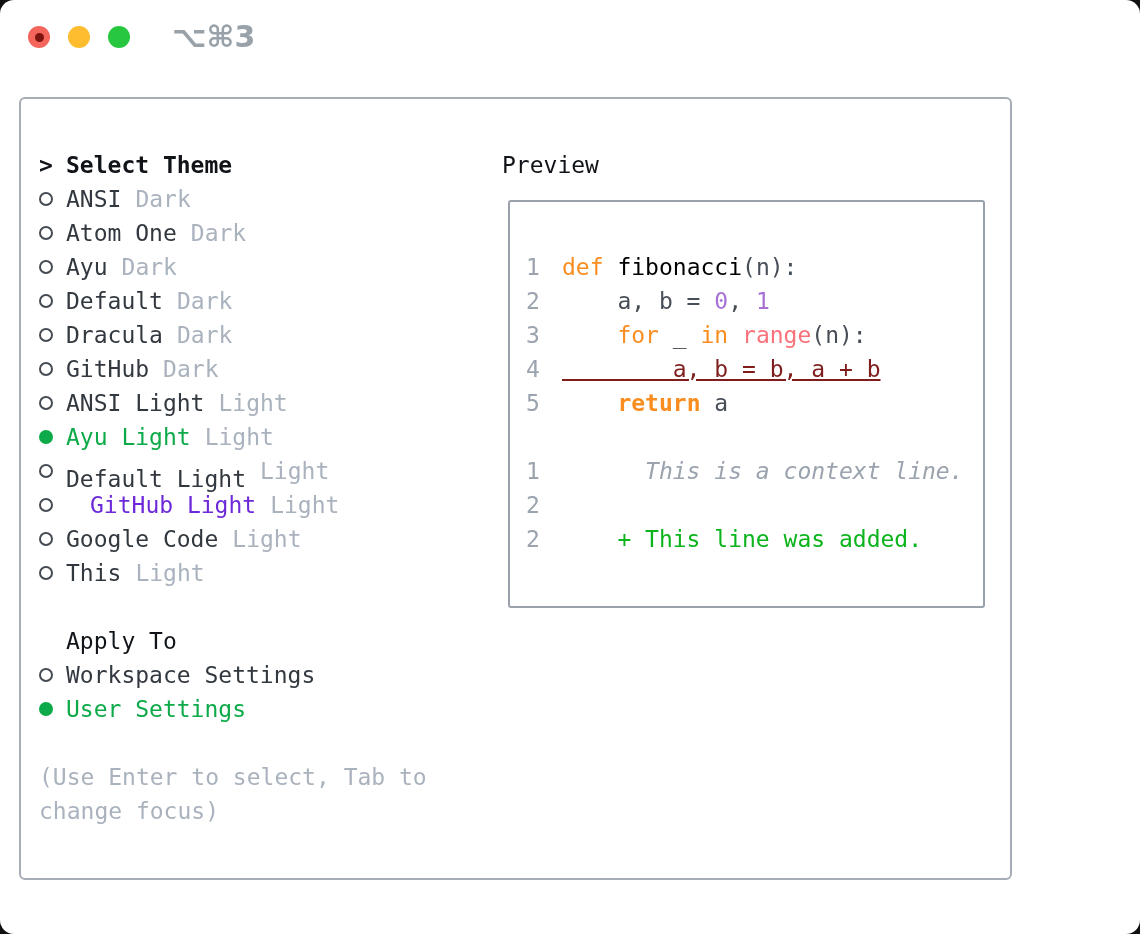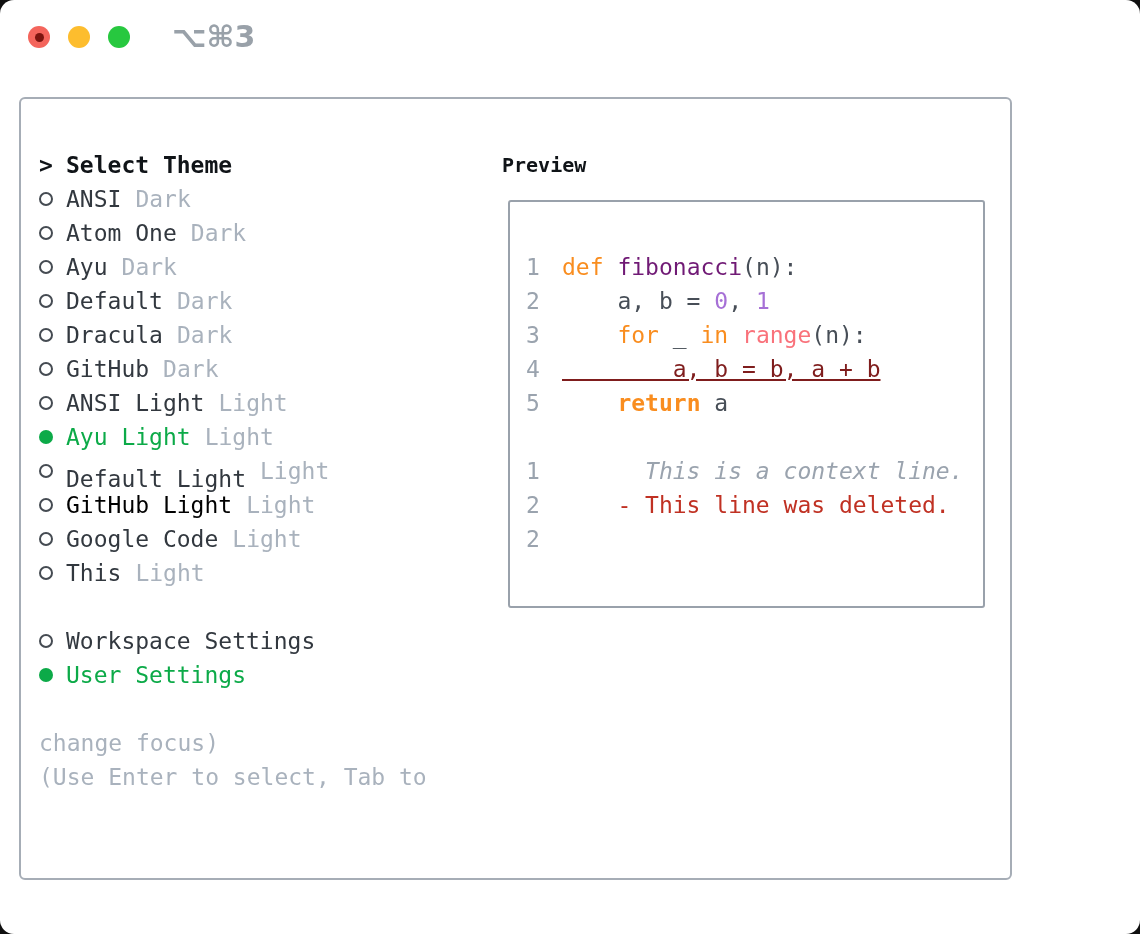--- a/index.html
+++ b/index.html
@@ -24,21 +24,21 @@
   .row{height:34px;display:flex;align-items:center;white-space:pre;}
   .spacer{height:34px;}
   .bullet{width:27px;flex:none;display:flex;align-items:center;}
   .circle{width:14px;height:14px;border:2px solid #454b52;border-radius:50%;box-sizing:border-box;}
   .circle.filled{border:none;}
   .prefix{font-weight:bold;font-size:23px;}
   .hdr-label{font-weight:bold;}
   .variant{margin-left:14px;}
   
   .preview-title{position:absolute;left:481px;top:49px;height:34px;display:flex;
-    align-items:center;font-weight:bold;font-size:20px;}
+    align-items:center;font-weight:normal;font-size:23px;}
   .preview-box{position:absolute;left:487px;top:101px;width:477px;height:408px;
     border:2px solid #99a1ab;border-radius:3px;box-sizing:border-box;
     padding:48px 0 0 16px;overflow:hidden;}
   .code-line{height:34px;display:flex;align-items:center;font-size:23px;white-space:pre;}
   .lineno{width:28px;flex:none;}
   .codetext{margin-left:8px;white-space:pre;}
 </style>
 </head>
 <body>
 
@@ -111,69 +111,73 @@
   </div>
 
   <div class="row">
     <span class="bullet"><span class="circle" style="border-color: rgb(69, 75, 82);"></span></span>
     <span class="opt-label" style="color: rgb(50, 56, 63); margin-top: 15px;">Default Light</span>
     <span class="variant" style="color: rgb(169, 178, 189);">Light</span>
   </div>
 
   <div class="row">
     <span class="bullet"><span class="circle" style="border-color: rgb(69, 75, 82);"></span></span>
-    <span class="opt-label" style="color: #000000;">GitHub Light</span>
+    <span class="opt-label" style="color: #6d28d9; margin-left: 24px;">GitHub Light</span>
     <span class="variant" style="color: rgb(169, 178, 189);">Light</span>
   </div>
 
   <div class="row">
     <span class="bullet"><span class="circle" style="border-color: rgb(69, 75, 82);"></span></span>
     <span class="opt-label" style="color: rgb(50, 56, 63);">Google Code</span>
     <span class="variant" style="color: rgb(169, 178, 189);">Light</span>
   </div>
 
   <div class="row">
     <span class="bullet"><span class="circle" style="border-color: rgb(69, 75, 82);"></span></span>
     <span class="opt-label" style="color: rgb(50, 56, 63);">This</span>
     <span class="variant" style="color: rgb(169, 178, 189);">Light</span>
   </div>
 </div>
 
       <div class="spacer"></div>
 
+      <div class="row">
+        <span class="bullet"></span>
+        <span style="color: rgb(16, 20, 24);">Apply To</span>
+      </div>
 
       <div id="apply-list">
   <div class="row">
     <span class="bullet"><span class="circle" style="border-color: rgb(69, 75, 82);"></span></span>
     <span class="opt-label" style="color: rgb(50, 56, 63);">Workspace Settings</span>
   </div>
 
   <div class="row">
     <span class="bullet"><span class="circle filled" style="background: rgb(12, 170, 72);"></span></span>
     <span class="opt-label" style="color: rgb(12, 170, 72);">User Settings</span>
   </div>
 </div>
 
       <div class="spacer"></div>
 
       <div class="row">
+        <span style="color: rgb(169, 178, 189);">(Use Enter to select, Tab to</span>
+      </div>
+      <div class="row">
         <span style="color: rgb(169, 178, 189);">change focus)</span>
-      </div>
-      <div class="row">
-        <span style="color: rgb(169, 178, 189);">(Use Enter to select, Tab to</span>
       </div>
     </div>
 
     <div class="preview-title" style="color: rgb(16, 20, 24);">Preview</div>
 
     <div class="preview-box">
       <div id="code-lines">
   <div class="code-line">
     <span class="lineno" style="color: rgb(154, 163, 174);">1</span>
-    <span class="codetext"><span style="color: rgb(249, 141, 31);">def</span><span style="color: rgb(71, 78, 87);"> </span><span style="color: #701a75;">fibonacci</span><span style="color: rgb(71, 78, 87);">(n):</span></span>
+    <span class="codetext"><span style="color: rgb(249, 141, 31);">def</span><span style="color: rgb(71, 78, 87);"> </span><span style="color: #000000;">fibonacci</span><span style="color: rgb(71, 78, 87);">(n):</span></span>
   </div>
 
   <div class="code-line">
     <span class="lineno" style="color: rgb(154, 163, 174);">2</span>
     <span class="codetext"><span style="color: rgb(71, 78, 87);">    a, b = </span><span style="color: rgb(166, 112, 214);">0</span><span style="color: rgb(71, 78, 87);">, </span><span style="color: rgb(166, 112, 214);">1</span></span>
   </div>
 
   <div class="code-line">
     <span class="lineno" style="color: rgb(154, 163, 174);">3</span>
     <span class="codetext"><span style="color: rgb(71, 78, 87);">    </span><span style="color: rgb(249, 141, 31);">for</span><span style="color: rgb(71, 78, 87);"> _ </span><span style="color: rgb(249, 141, 31);">in</span><span style="color: rgb(71, 78, 87);"> </span><span style="color: rgb(249, 114, 123);">range</span><span style="color: rgb(71, 78, 87);">(n):</span></span>
@@ -191,23 +195,23 @@
 </div>
       <div class="code-line"></div>
       <div id="diff-lines">
   <div class="code-line">
     <span class="lineno" style="color: rgb(154, 163, 174);">1</span>
     <span class="codetext" style="color: rgb(154, 163, 174); font-style: italic;">      This is a context line.</span>
   </div>
 
   <div class="code-line">
     <span class="lineno" style="color: rgb(154, 163, 174);">2</span>
-    <span class="codetext" style="color: rgb(192, 49, 35);">    - This line was deleted.</span>
   </div>
 
   <div class="code-line">
     <span class="lineno" style="color: rgb(154, 163, 174);">2</span>
+    <span class="codetext" style="color: rgb(11, 180, 28);">    + This line was added.</span>
   </div>
 </div>
     </div>
 
   </div>
 </div>
 
 </body></html>

